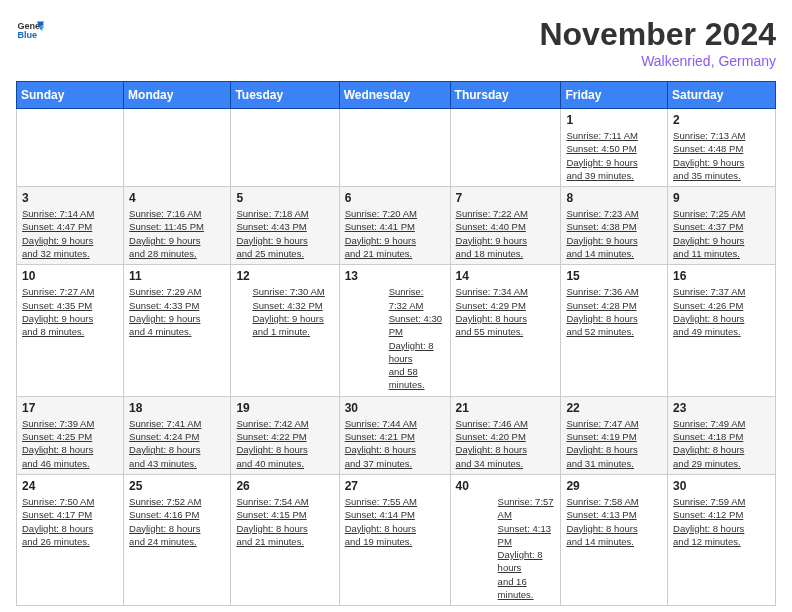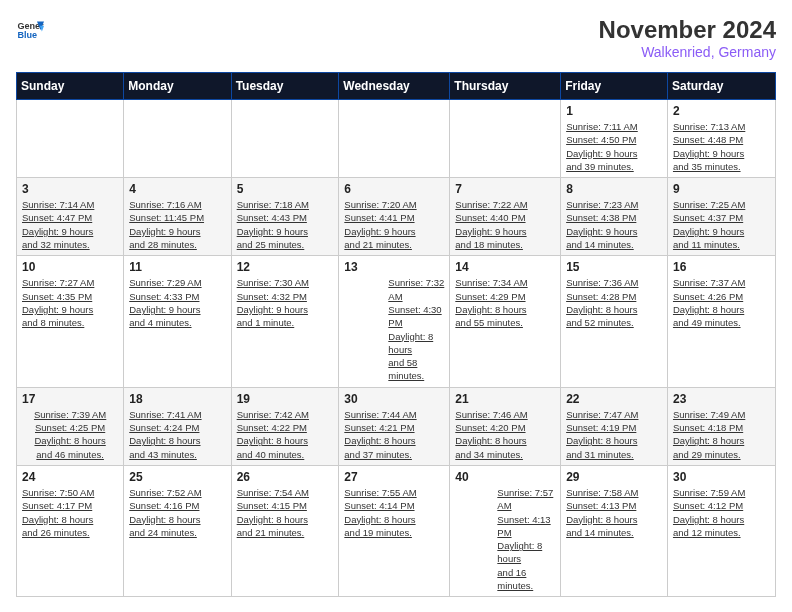--- a/index.html
+++ b/index.html
@@ -22,35 +22,35 @@
       gap: 4px;
     }
     .logo-icon {
       width: 28px;
       height: 28px;
     }
     .title-block {
       text-align: right;
     }
     .month-title {
-      font-size: 24px;
+      font-size: 32px;
       font-weight: bold;
       color: #333;
     }
     .location {
       font-size: 14px;
       color: #8b5cf6;
     }
     .calendar {
       width: 100%;
       border-collapse: collapse;
       border: 1px solid #ccc;
     }
     .calendar th {
-      background: #0f172a;
+      background: #3b82f6;
       color: #fff;
       font-size: 12px;
       font-weight: bold;
       padding: 6px 4px;
       text-align: left;
       border: 1px solid #0d47a1;
     }
     .calendar td {
       vertical-align: top;
       border: 1px solid #ccc;
@@ -197,21 +197,21 @@
         </td>
         <td>
           <span class="day-num">11</span>
           <div class="day-info" style="white-space: pre-line;">Sunrise: 7:29 AM
 Sunset: 4:33 PM
 Daylight: 9 hours
 and 4 minutes.</div>
         </td>
         <td>
           <span class="day-num">12</span>
-          <div class="day-info" style="white-space: pre-line;">Sunrise: 7:30 AM
+          <div class="day-info" style="white-space: pre-line; margin-left: 16px;">Sunrise: 7:30 AM
 Sunset: 4:32 PM
 Daylight: 9 hours
 and 1 minute.</div>
         </td>
         <td>
           <span class="day-num">13</span>
           <div class="day-info" style="white-space: pre-line; margin-left: 44px;">Sunrise: 7:32 AM
 Sunset: 4:30 PM
 Daylight: 8 hours
 and 58 minutes.</div>
@@ -234,21 +234,21 @@
           <span class="day-num">16</span>
           <div class="day-info" style="white-space: pre-line;">Sunrise: 7:37 AM
 Sunset: 4:26 PM
 Daylight: 8 hours
 and 49 minutes.</div>
         </td>
       </tr>
       <tr class="row-alt">
         <td>
           <span class="day-num">17</span>
-          <div class="day-info" style="white-space: pre-line; text-align: center;">Sunrise: 7:39 AM
+          <div class="day-info" style="white-space: pre-line;">Sunrise: 7:39 AM
 Sunset: 4:25 PM
 Daylight: 8 hours
 and 46 minutes.</div>
         </td>
         <td>
           <span class="day-num">18</span>
           <div class="day-info" style="white-space: pre-line;">Sunrise: 7:41 AM
 Sunset: 4:24 PM
 Daylight: 8 hours
 and 43 minutes.</div>

